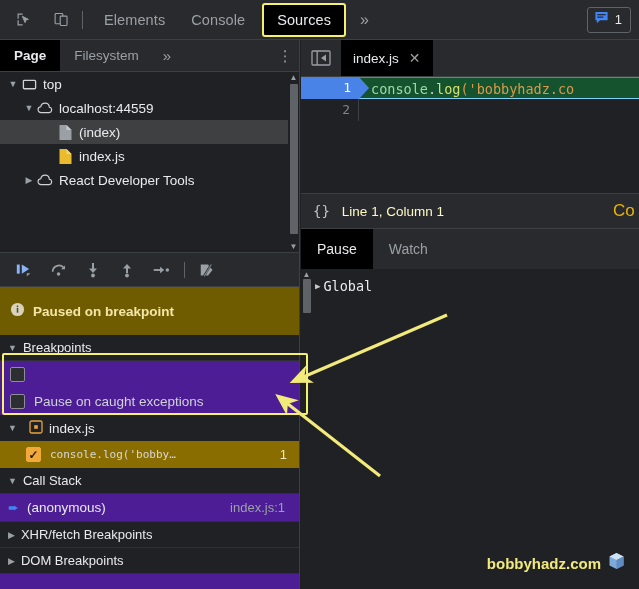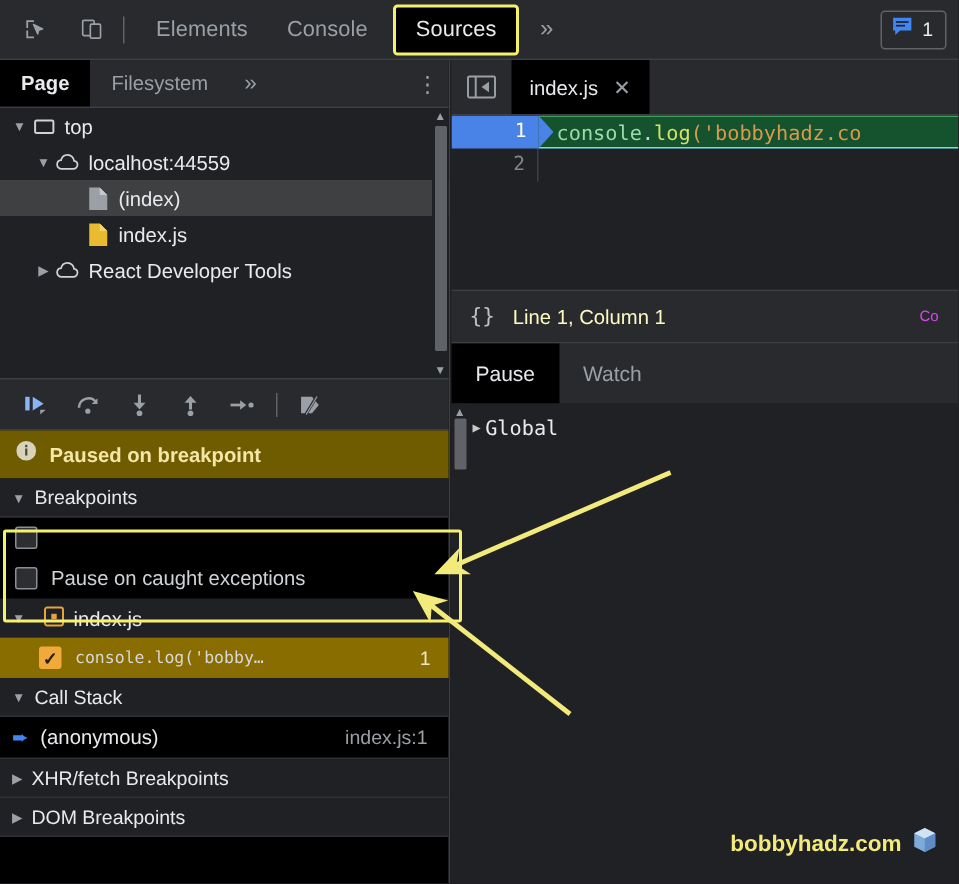--- a/index.html
+++ b/index.html
@@ -39,21 +39,21 @@
   .msgbadge {
     display: flex; align-items: center; gap: 6px;
     border: 1px solid #5f6368; border-radius: 3px;
     padding: 3px 8px 3px 6px; height: 26px;
   }
   .msgbadge .cnt { color: #e8eaed; font-size: 13px; }
 
   
   .leftcol {
     position: absolute; left: 0; top: 40px; width: 300px; height: 549px;
-    background: #000000; border-right: 1px solid #3c4043;
+    background: #4c1d95; border-right: 1px solid #3c4043;
   }
   
   .navtabs {
     height: 32px; background: #292a2d; display: flex; align-items: stretch;
     border-bottom: 1px solid #3c4043;
   }
   .ntab {
     display: flex; align-items: center; padding: 0 14px;
     color: #9aa0a6; font-size: 13.5px;
   }
@@ -90,21 +90,21 @@
     height: 35px; background: #292a2d; display: flex; align-items: center;
     border-top: 1px solid #3c4043; border-bottom: 1px solid #3c4043; padding-left: 8px;
   }
   .dbtn { width: 34px; height: 26px; display: flex; align-items: center;
           justify-content: center; color: #9aa0a6; }
   .dbtn.blue { color: #8ab4f8; }
   .dsep { width: 1px; height: 16px; background: #5f6368; margin: 0 6px; }
 
   
   .paused {
-    height: 32px; background: #705c00; display: flex; align-items: center;
+    height: 48px; background: #705c00; display: flex; align-items: center;
     padding-left: 10px; gap: 8px;
   }
   .paused .ptxt { color: #f4e6a6; font-size: 13.5px; font-weight: bold; }
 
   
   .sect-head {
     height: 26px; display: flex; align-items: center; padding-left: 8px;
     color: #e8eaed; font-size: 13px; background: #202124;
     border-bottom: 1px solid #303134;
   }
@@ -195,21 +195,21 @@
   .t-fn { color: #d7e06a; }
   .t-str { color: #d99a4e; }
 
   .statusbar {
     height: 36px; background: #292a2d; display: flex; align-items: center;
     gap: 12px; padding-left: 12px; border-top: 1px solid #3c4043;
     border-bottom: 1px solid #3c4043;
   }
   .statusbar .fmt { color: #bdc1c6; font-size: 14px; font-family: "DejaVu Sans Mono", monospace; }
   .statusbar .pos { color: #fef9c3; font-size: 13.5px; }
-  .statusbar .cov { margin-left: auto; color: #d946ef; font-size: 10px;
+  .statusbar .cov { margin-left: auto; color: #eab308; font-size: 17px;
                     overflow: hidden; width: 26px; white-space: nowrap; }
 
   .swtabs { height: 40px; background: #292a2d; display: flex; align-items: stretch; }
   .swtab {
     display: flex; align-items: center; padding: 0 16px;
     color: #9aa0a6; font-size: 14px;
   }
   .swtab.sel { background: #000; color: #e8eaed; }
 
   .scopebody { position: relative; height: 317px; background: #202124; }

